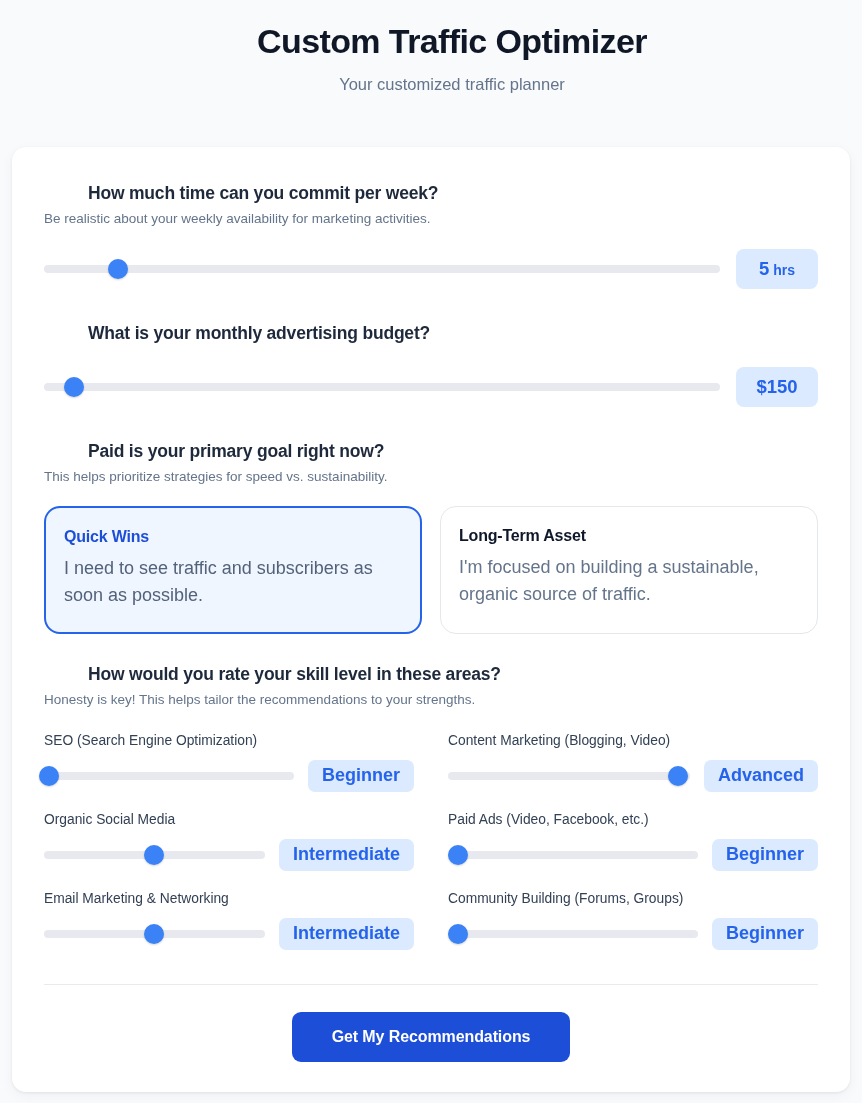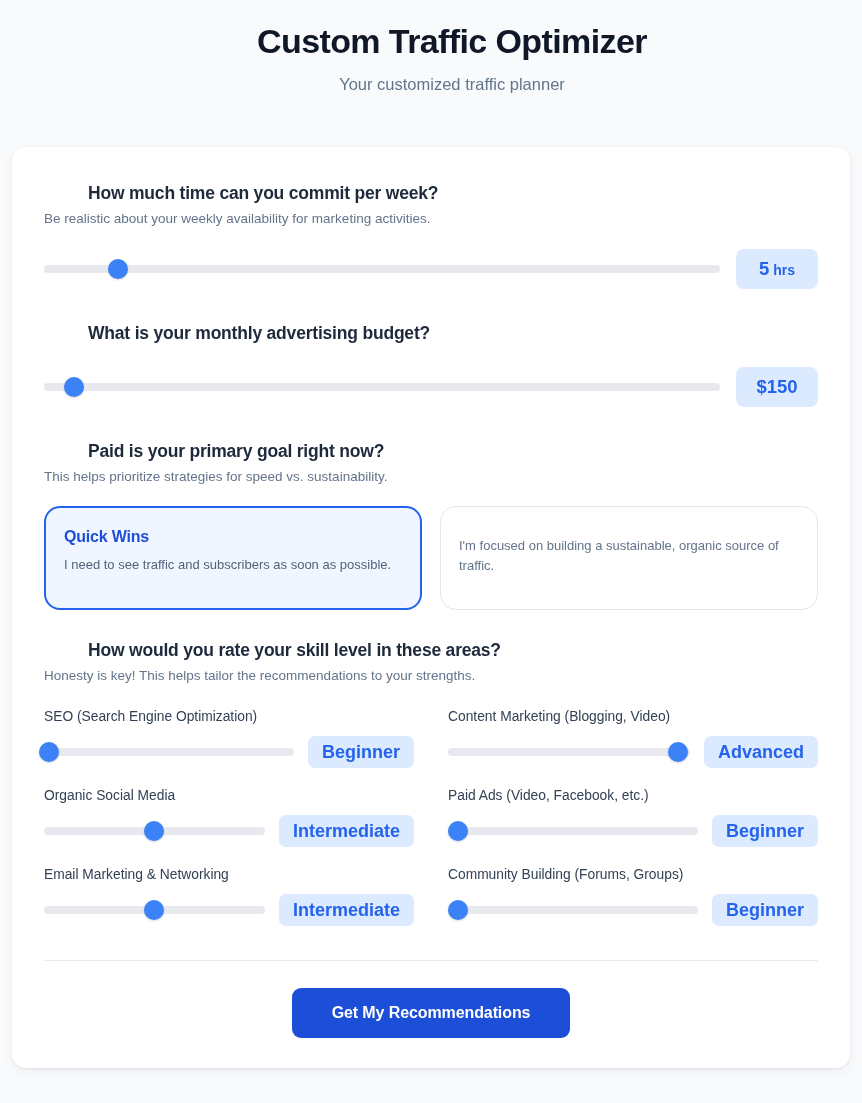--- a/index.html
+++ b/index.html
@@ -145,21 +145,21 @@
   }
   .goal-name {
     font-size: 16px;
     font-weight: bold;
     color: #0f172a;
     letter-spacing: -0.2px;
   }
   .goal-card.selected .goal-name { color: #1d4ed8; }
   .goal-desc {
     margin-top: 9px;
-    font-size: 13px;
+    font-size: 18px;
     color: #64748b;
     line-height: 1.52;
   }
   .goal-card.selected .goal-desc { color: #53627a; }
 
   
   .skills-section { margin-top: 30px; }
   .skill-grid {
     display: grid;
     grid-template-columns: 1fr 1fr;
@@ -262,20 +262,21 @@
 
     <div class="question" style="margin-top:34px;">
       <div class="q-title">Paid is your primary goal right now?</div>
       <div class="q-desc">This helps prioritize strategies for speed vs. sustainability.</div>
       <div class="goal-grid">
         <div class="goal-card selected">
           <div class="goal-name">Quick Wins</div>
           <div class="goal-desc">I need to see traffic and subscribers as soon as possible.</div>
         </div>
         <div class="goal-card">
+          <div class="goal-name">Long-Term Asset</div>
           <div class="goal-desc">I'm focused on building a sustainable, organic source of traffic.</div>
         </div>
       </div>
     </div>
 
     <div class="question skills-section">
       <div class="q-title">How would you rate your skill level in these areas?</div>
       <div class="q-desc">Honesty is key! This helps tailor the recommendations to your strengths.</div>
 
       <div class="skill-grid">

